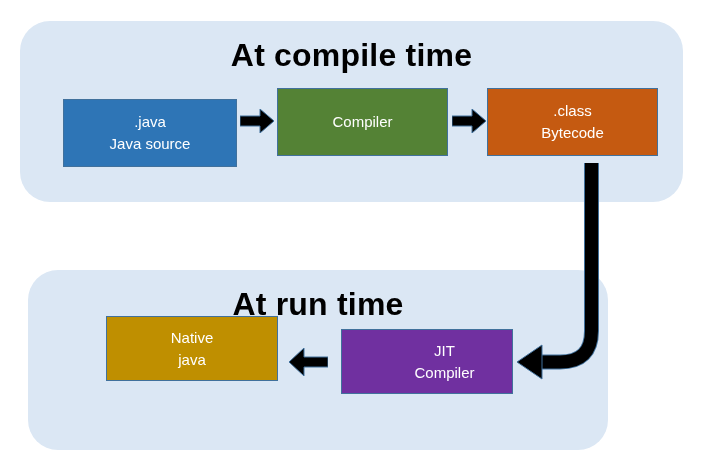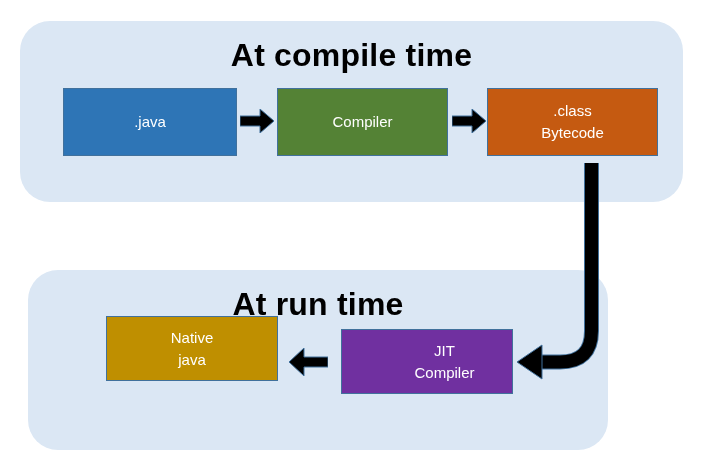--- a/index.html
+++ b/index.html
@@ -43,21 +43,21 @@
     align-items: center;
     justify-content: center;
     box-sizing: border-box;
     border: 1px solid #41719C;
     color: #ffffff;
     font-size: 15px;
     line-height: 22px;
     text-align: center;
   }
   .node span { display: block; }
-  .node.java    { left: 63px;  top: 88px;  width: 174px; height: 68px; }
+  .node.java    { left: 63px;  top: 99px;  width: 174px; height: 68px; }
   .node.comp    { left: 277px; top: 88px;  width: 171px; height: 68px; }
   .node.clazz   { left: 487px; top: 88px;  width: 171px; height: 68px; }
   .node.native  { left: 106px; top: 316px; width: 172px; height: 65px; }
   .node.jit     { left: 341px; top: 329px; width: 172px; height: 65px; padding-left: 35px; }
   .block-arrow {
     position: absolute;
     z-index: 3;
   }
   .block-arrow.a1 { left: 240px; top: 109px; }
   .block-arrow.a2 { left: 452px; top: 109px; }
@@ -78,20 +78,21 @@
   <div class="container top" style="background: rgb(219, 231, 244);">
     <h2 class="section-title">At compile time</h2>
   </div>
 
   <div class="container bottom" style="background: rgb(219, 231, 244);">
     <h2 class="section-title">At run time</h2>
   </div>
 
   <div class="node java" style="background: rgb(46, 117, 182);">
     <span>.java</span>
+    <span>Java source</span>
   </div>
 
   <div class="node comp" style="background: rgb(84, 130, 53);">
     <span>Compiler</span>
   </div>
 
   <div class="node clazz" style="background: rgb(197, 90, 17);">
     <span>.class</span>
     <span>Bytecode</span>
   </div>

